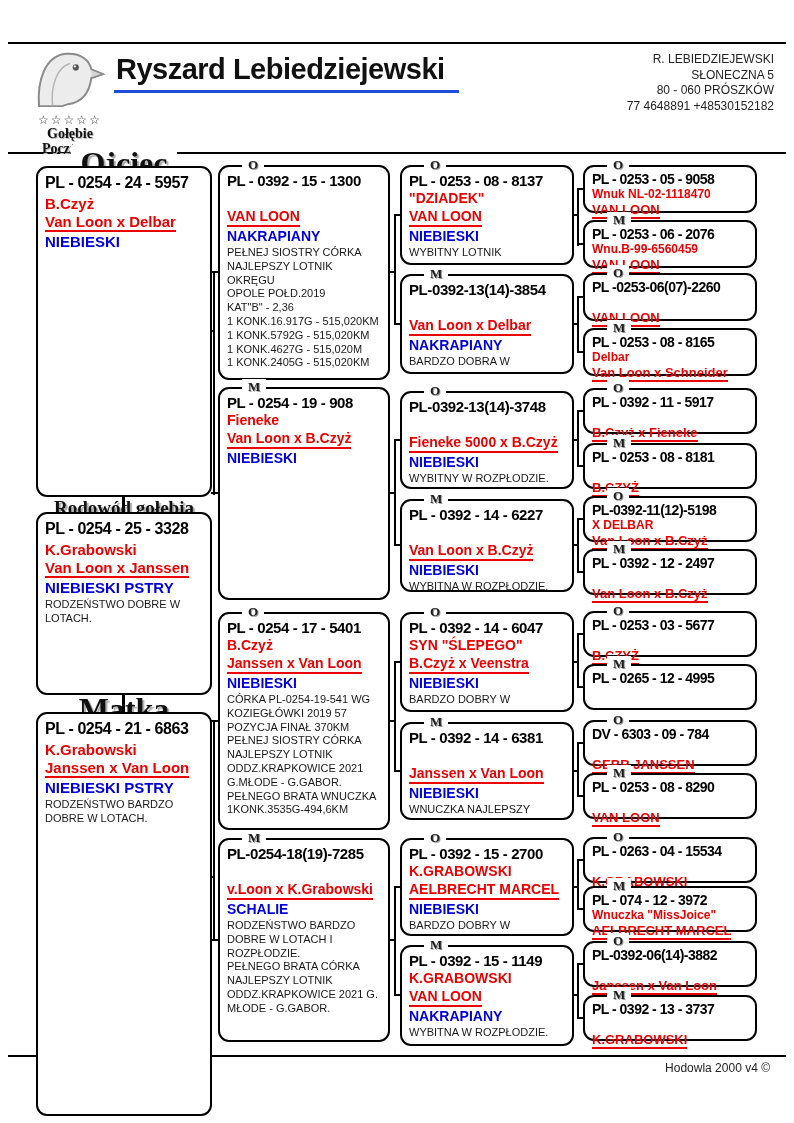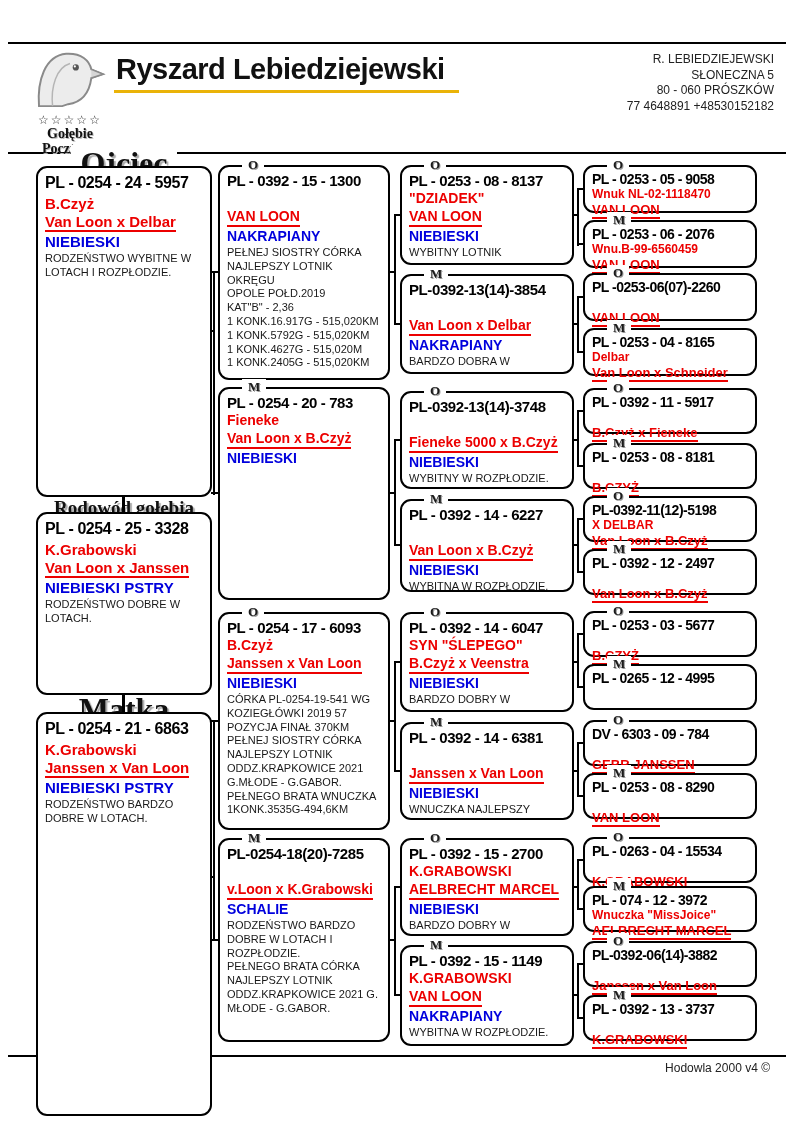--- a/index.html
+++ b/index.html
@@ -5,21 +5,21 @@
   html,body{margin:0;padding:0;background:#fff;}
   .page{position:relative;width:794px;height:1123px;background:#fff;overflow:hidden;
         font-family:"Liberation Sans",sans-serif;color:#111;}
   .rule{position:absolute;left:8px;right:8px;height:2px;background:#000;}
   
   .logo{position:absolute;left:28px;top:48px;width:84px;text-align:center;}
   .logo .stars{font-size:12px;letter-spacing:2px;color:#333;line-height:12px;}
   .logo .lt{font-family:"Liberation Serif",serif;font-weight:bold;font-size:14px;line-height:15px;
             color:#111;text-shadow:1px 1px 0 #bbb;}
   .title{position:absolute;left:114px;top:53px;margin:0;font-size:29px;font-weight:bold;
-         letter-spacing:-0.5px;border-bottom:3px solid #eab308;padding:0 14px 4px 2px;
+         letter-spacing:-0.5px;border-bottom:3px solid #1d4ed8;padding:0 14px 4px 2px;
          font-family:"Liberation Sans",sans-serif;}
   .address{position:absolute;right:20px;top:52px;width:250px;text-align:right;
            font-size:12px;line-height:1.3;font-weight:bold;color:#222;font-weight:normal;}
   
   .gtitle{position:absolute;text-align:center;font-family:"Liberation Serif",serif;font-weight:bold;}
   .gtitle span{background:#fff;padding:0 9px;text-shadow:2px 2px 1px #a9a9a9;}
   .gtitle.big{font-size:32px;line-height:30px;}
   .gtitle.mid{font-size:19px;line-height:21px;}
   
   .box{position:absolute;box-sizing:border-box;background:#fff;border:2px solid #000;
@@ -82,22 +82,20 @@
 
   <div class="gtitle big" style="left:36px;top:148px;width:176px"><span>Ojciec</span></div>
   <div class="gtitle mid" style="left:36px;top:497px;width:176px"><span>Rodowód gołębia</span></div>
   <div class="gtitle big" style="left:36px;top:694px;width:176px"><span>Matka</span></div>
 
   <div class="box c1 g1" style="top:166px;height:331px">
     <div class="ring">PL - 0254 - 24 - 5957</div>
     <div class="pname">B.Czyż</div>
     <div class="strain"><span>Van Loon x Delbar</span></div>
     <div class="feather">NIEBIESKI</div>
-    <div class="note">RODZEŃSTWO WYBITNE W
-LOTACH I ROZPŁODZIE.</div>
   </div>
   <div class="box c1 g1" style="top:512px;height:183px">
     <div class="ring">PL - 0254 - 25 - 3328</div>
     <div class="pname">K.Grabowski</div>
     <div class="strain"><span>Van Loon x Janssen</span></div>
     <div class="feather">NIEBIESKI PSTRY</div>
     <div class="note">RODZEŃSTWO DOBRE W
 LOTACH.</div>
   </div>
   <div class="box c1 g1" style="top:712px;height:404px">
@@ -120,44 +118,44 @@
 OKRĘGU
 OPOLE POŁD.2019
 KAT"B" - 2,36
 1 KONK.16.917G - 515,020KM
 1 KONK.5792G - 515,020KM
 1 KONK.4627G - 515,020M
 1 KONK.2405G - 515,020KM</div>
   </div>
   <div class="box c2 g2" style="top:387px;height:213px">
     <span class="sex">M</span>
-    <div class="ring">PL - 0254 - 20 - 783</div>
+    <div class="ring">PL - 0254 - 19 - 908</div>
     <div class="pname">Fieneke</div>
     <div class="strain"><span>Van Loon x B.Czyż</span></div>
     <div class="feather">NIEBIESKI</div>
   </div>
   <div class="box c2 g2" style="top:612px;height:218px">
     <span class="sex">O</span>
-    <div class="ring">PL - 0254 - 17 - 6093</div>
+    <div class="ring">PL - 0254 - 17 - 5401</div>
     <div class="pname">B.Czyż</div>
     <div class="strain"><span>Janssen x Van Loon</span></div>
     <div class="feather">NIEBIESKI</div>
     <div class="note">CÓRKA PL-0254-19-541 WG
 KOZIEGŁÓWKI 2019  57
 POZYCJA FINAŁ 370KM
 PEŁNEJ SIOSTRY CÓRKA
 NAJLEPSZY LOTNIK
 ODDZ.KRAPKOWICE 2021
 G.MŁODE - G.GABOR.
 PEŁNEGO BRATA WNUCZKA
 1KONK.3535G-494,6KM</div>
   </div>
   <div class="box c2 g2" style="top:838px;height:204px">
     <span class="sex">M</span>
-    <div class="ring">PL-0254-18(20)-7285</div>
+    <div class="ring">PL-0254-18(19)-7285</div>
     <div class="pname"></div>
     <div class="strain"><span>v.Loon x K.Grabowski</span></div>
     <div class="feather">SCHALIE</div>
     <div class="note">RODZEŃSTWO BARDZO
 DOBRE W LOTACH I
 ROZPŁODZIE.
 PEŁNEGO BRATA CÓRKA
 NAJLEPSZY LOTNIK
 ODDZ.KRAPKOWICE 2021 G.
 MŁODE - G.GABOR.</div>
@@ -241,21 +239,21 @@
     <div class="strain"><span>VAN LOON</span></div>
   </div>
   <div class="box c4 g4" style="top:273px;height:48px">
     <span class="sex">O</span>
     <div class="ring">PL -0253-06(07)-2260</div>
     <div class="pname"></div>
     <div class="strain"><span>VAN LOON</span></div>
   </div>
   <div class="box c4 g4" style="top:328px;height:48px">
     <span class="sex">M</span>
-    <div class="ring">PL - 0253 - 04 - 8165</div>
+    <div class="ring">PL - 0253 - 08 - 8165</div>
     <div class="pname">Delbar</div>
     <div class="strain"><span>Van Loon x Schneider</span></div>
   </div>
   <div class="box c4 g4" style="top:388px;height:46px">
     <span class="sex">O</span>
     <div class="ring">PL - 0392 - 11 - 5917</div>
     <div class="pname"></div>
     <div class="strain"><span>B.Czyż x Fieneke</span></div>
   </div>
   <div class="box c4 g4" style="top:443px;height:46px">

